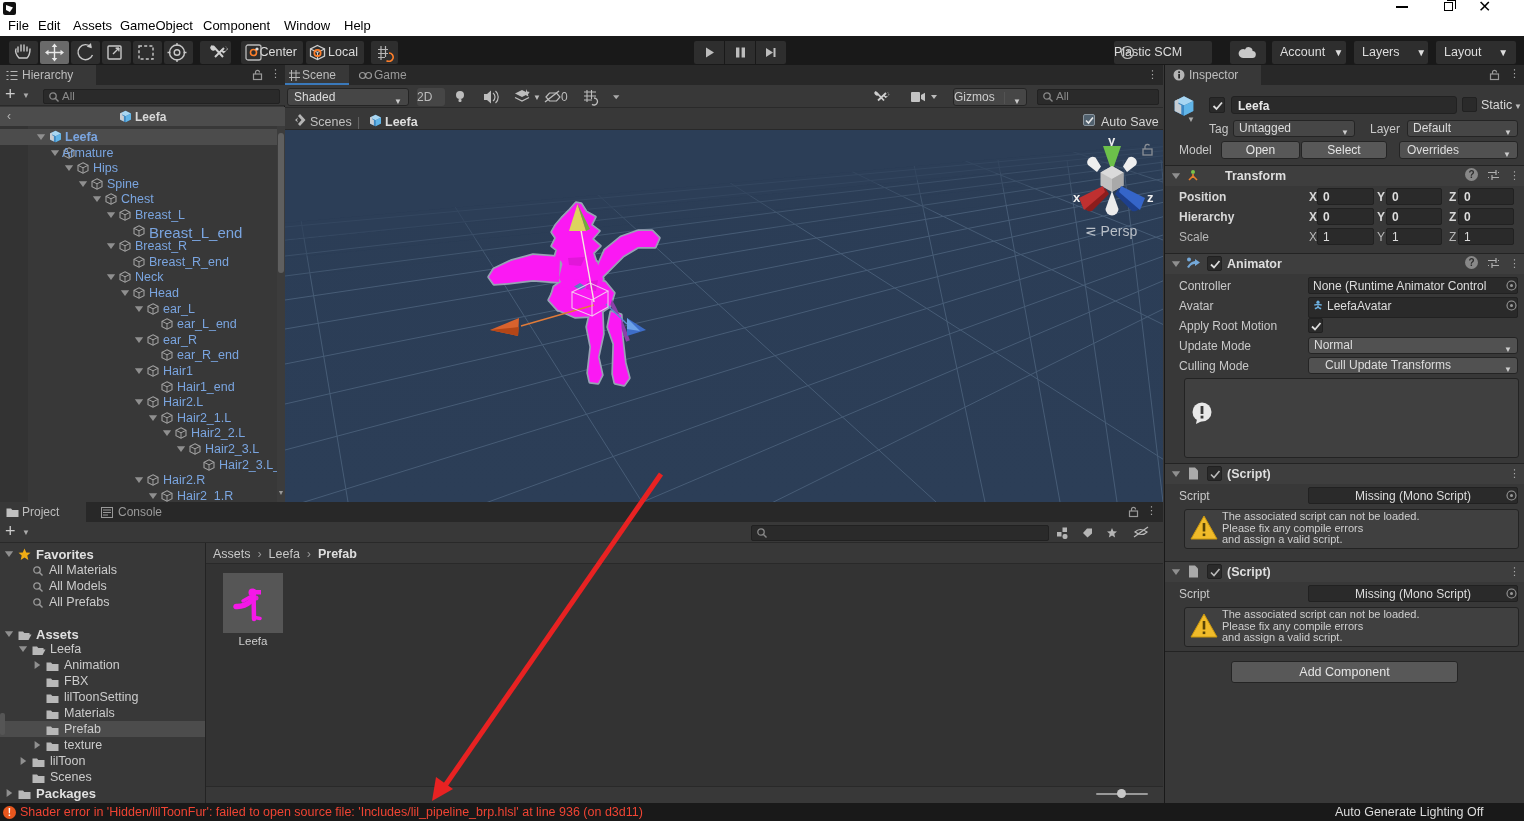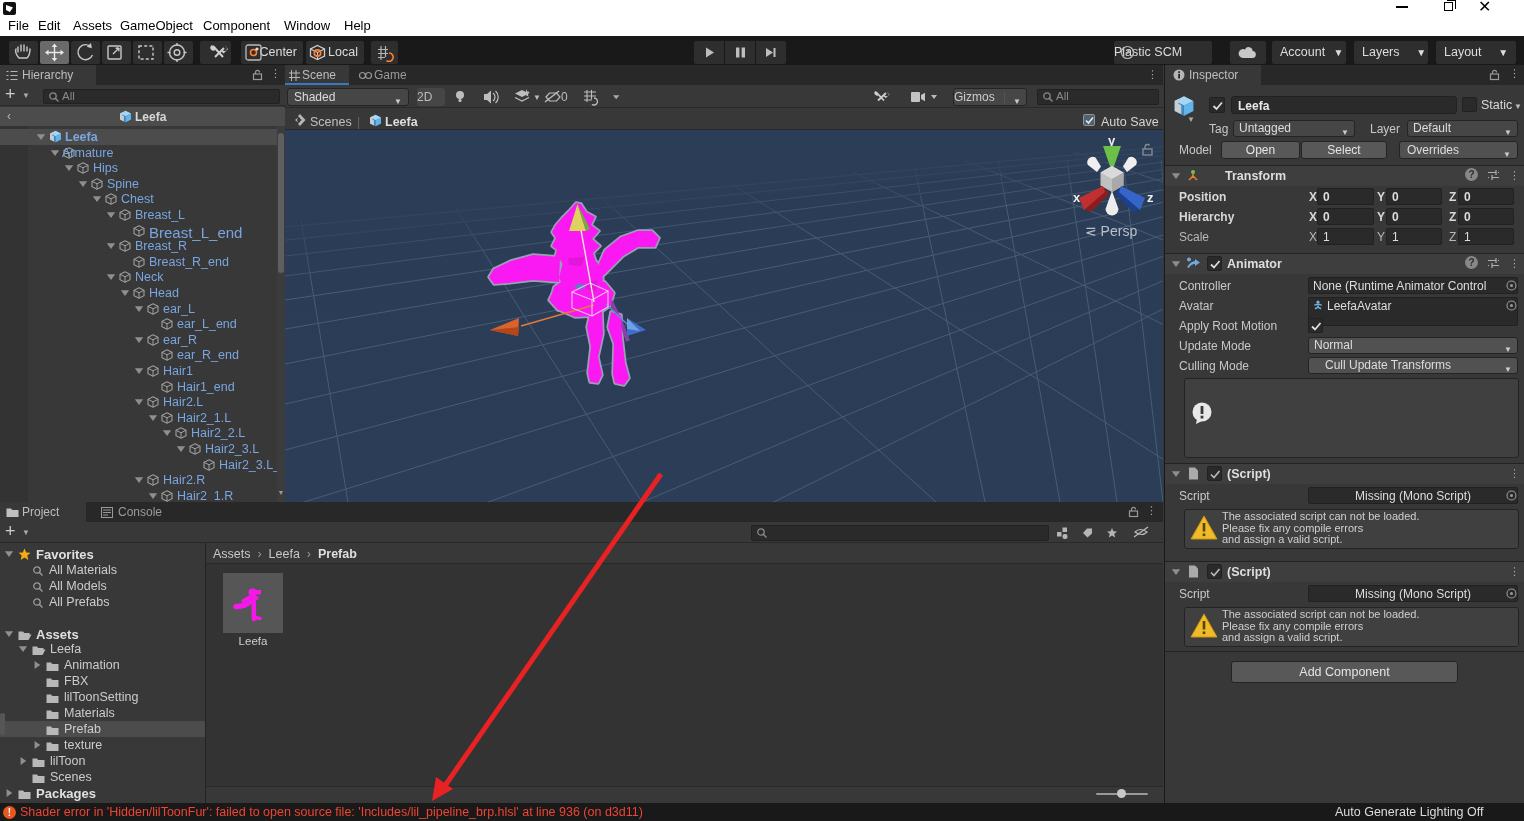--- a/index.html
+++ b/index.html
@@ -773,21 +773,21 @@
       </g>
     </svg>
     <div class="abs" style="left:344px;top:192px;color:#aaa;font-size:11px">⋮</div>
     <div class="abs" style="left:14px;top:214px;color:#c8c8c8">Controller</div>
     <div class="abs fld" style="left:143px;top:212px;width:210px;height:17px;line-height:16px;overflow:hidden"><span style="margin-left:4px;white-space:nowrap">None (Runtime Animator Control</span></div>
     <svg class="abs" style="left:341px;top:215px" width="11" height="11" viewBox="0 0 11 11">
       <circle cx="5.5" cy="5.5" r="4.5" fill="none" stroke="#999" stroke-width="1.1"></circle>
       <circle cx="5.5" cy="5.5" r="1.5" fill="#999"></circle>
     </svg>
     <div class="abs" style="left:14px;top:234px;color:#c8c8c8">Avatar</div>
-    <div class="abs fld" style="left:143px;top:232px;width:210px;height:29px;line-height:16px"><span style="margin-left:18px">LeefaAvatar</span></div>
+    <div class="abs fld" style="left:143px;top:232px;width:210px;height:21px;line-height:16px"><span style="margin-left:18px">LeefaAvatar</span></div>
     <svg class="abs" style="left:147px;top:235px" width="12" height="12" viewBox="0 0 12 12">
       <g fill="#6eb1e2">
         <circle cx="6" cy="2.2" r="1.6"></circle>
         <path d="M6 4 l-1 3 -2.5 1 1 1.5 2.5 -1.5 2.5 1.5 1 -1.5 -2.5 -1 Z"></path>
         <path d="M2 4.5 l4 -1 4 1 -0.5 1.2 -3.5 -0.8 -3.5 0.8 Z"></path>
       </g>
     </svg>
     <svg class="abs" style="left:341px;top:235px" width="11" height="11" viewBox="0 0 11 11">
       <circle cx="5.5" cy="5.5" r="4.5" fill="none" stroke="#999" stroke-width="1.1"></circle>
       <circle cx="5.5" cy="5.5" r="1.5" fill="#999"></circle>

